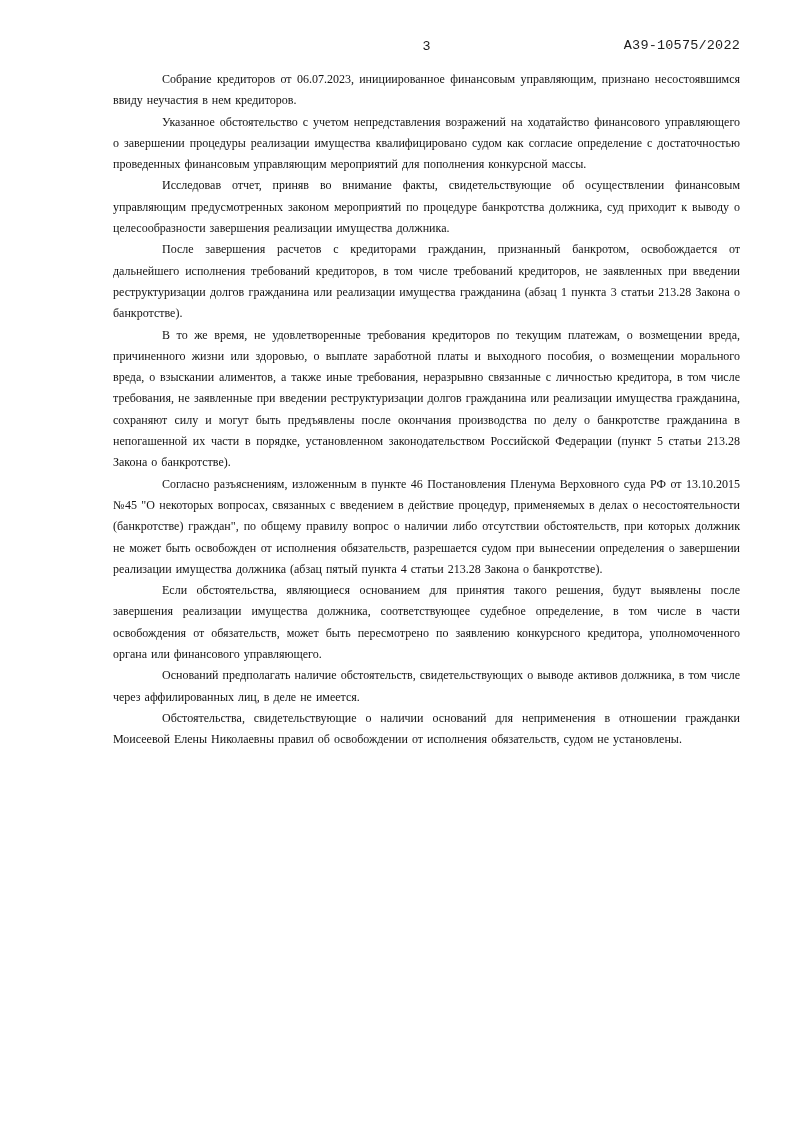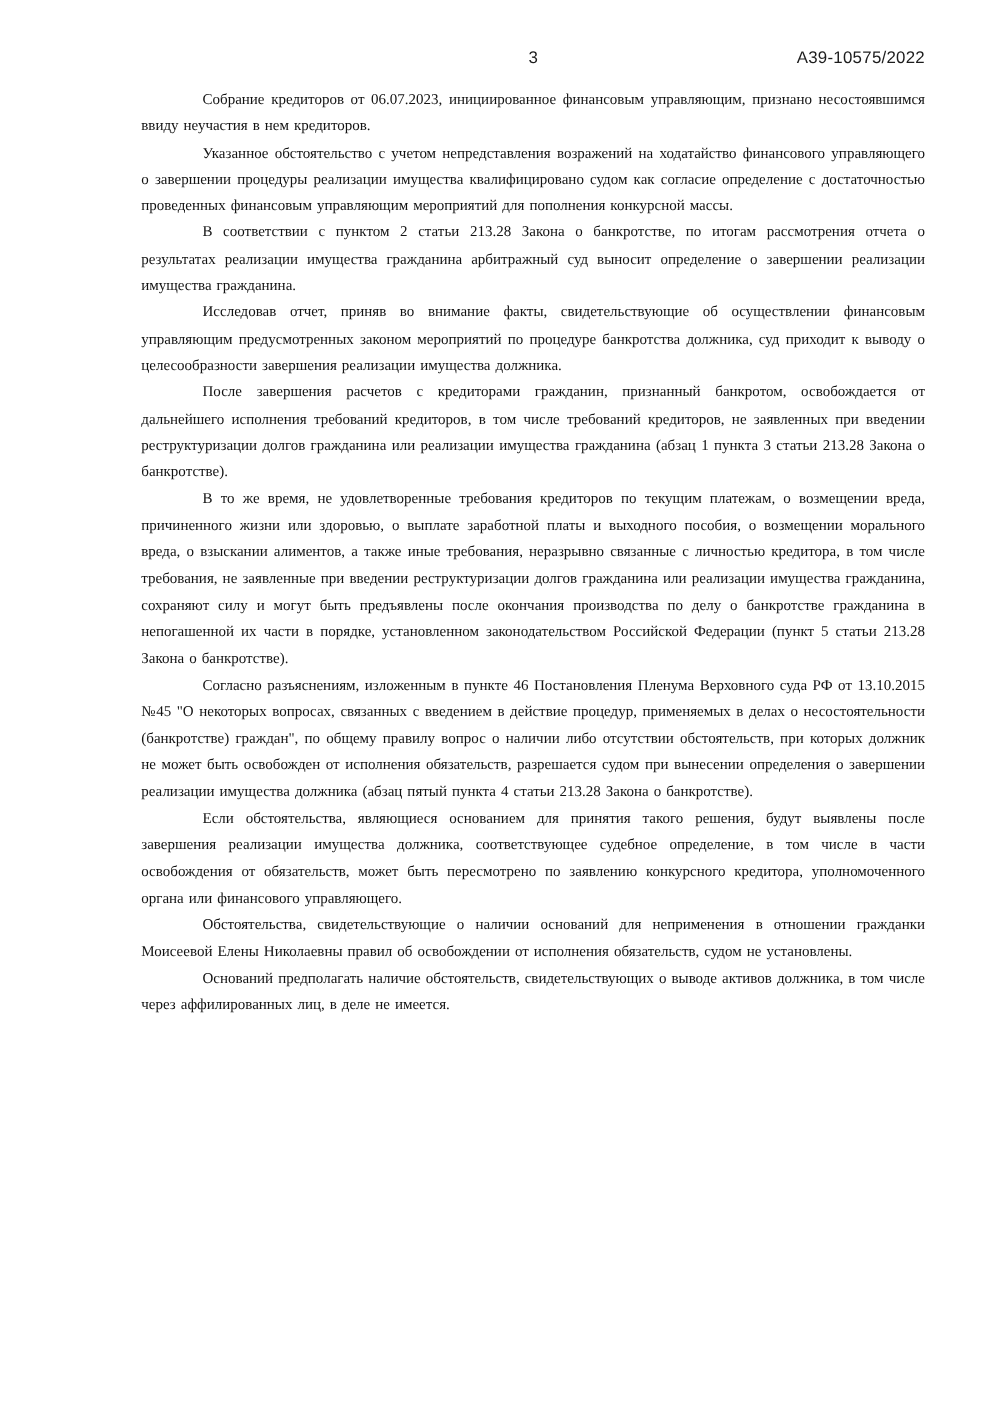--- a/index.html
+++ b/index.html
@@ -29,20 +29,21 @@
     position: absolute;
     left: 0;
     right: 0;
     text-align: center;
   }
   .case-num {
     position: absolute;
     right: 0;
     top: 0;
     letter-spacing: 0.2px;
+    font-family: Liberation Mono, monospace;
   }
   .body {
     position: absolute;
     top: 69px;
     left: 113px;
     width: 627px;
     font-family: "Liberation Serif", "DejaVu Serif", serif;
     font-size: 12px;
     line-height: 21.3px;
     text-align: justify;
@@ -59,22 +60,21 @@
 <body>
 
 <div class="page">
   <div class="header">
     <span class="page-num">3</span>
     <span class="case-num">А39-10575/2022</span>
   </div>
   <div class="body">
     <p>Собрание кредиторов от 06.07.2023, инициированное финансовым управляющим, признано несостоявшимся ввиду неучастия в нем кредиторов.</p>
     <p>Указанное обстоятельство с учетом непредставления возражений на ходатайство финансового управляющего о завершении процедуры реализации имущества квалифицировано судом как согласие определение с достаточностью проведенных финансовым управляющим мероприятий для пополнения конкурсной массы.</p>
-    <p>В соответствии с пунктом 2 статьи 213.28 Закона о банкротстве, по итогам рассмотрения отчета о результатах реализации имущества гражданина арбитражный суд выносит определение о завершении реализации имущества гражданина.</p>
     <p>Исследовав отчет, приняв во внимание факты, свидетельствующие об осуществлении финансовым управляющим предусмотренных законом мероприятий по процедуре банкротства должника, суд приходит к выводу о целесообразности завершения реализации имущества должника.</p>
     <p>После завершения расчетов с кредиторами гражданин, признанный банкротом, освобождается от дальнейшего исполнения требований кредиторов, в том числе требований кредиторов, не заявленных при введении реструктуризации долгов гражданина или реализации имущества гражданина (абзац 1 пункта 3 статьи 213.28 Закона о банкротстве).</p>
     <p>В то же время, не удовлетворенные требования кредиторов по текущим платежам, о возмещении вреда, причиненного жизни или здоровью, о выплате заработной платы и выходного пособия, о возмещении морального вреда, о взыскании алиментов, а также иные требования, неразрывно связанные с личностью кредитора, в том числе требования, не заявленные при введении реструктуризации долгов гражданина или реализации имущества гражданина, сохраняют силу и могут быть предъявлены после окончания производства по делу о банкротстве гражданина в непогашенной их части в порядке, установленном законодательством Российской Федерации (пункт 5 статьи 213.28 Закона о банкротстве).</p>
     <p>Согласно разъяснениям, изложенным в пункте 46 Постановления Пленума Верховного суда РФ от 13.10.2015 №45 "О некоторых вопросах, связанных с введением в действие процедур, применяемых в делах о несостоятельности (банкротстве) граждан", по общему правилу вопрос о наличии либо отсутствии обстоятельств, при которых должник не может быть освобожден от исполнения обязательств, разрешается судом при вынесении определения о завершении реализации имущества должника (абзац пятый пункта 4 статьи 213.28 Закона о банкротстве).</p>
     <p>Если обстоятельства, являющиеся основанием для принятия такого решения, будут выявлены после завершения реализации имущества должника, соответствующее судебное определение, в том числе в части освобождения от обязательств, может быть пересмотрено по заявлению конкурсного кредитора, уполномоченного органа или финансового управляющего.</p>
+    <p>Оснований предполагать наличие обстоятельств, свидетельствующих о выводе активов должника, в том числе через аффилированных лиц, в деле не имеется.</p>
     <p>Обстоятельства, свидетельствующие о наличии оснований для неприменения в отношении гражданки Моисеевой Елены Николаевны правил об освобождении от исполнения обязательств, судом не установлены.</p>
-    <p>Оснований предполагать наличие обстоятельств, свидетельствующих о выводе активов должника, в том числе через аффилированных лиц, в деле не имеется.</p>
   </div>
 </div>
 
 </body></html>

